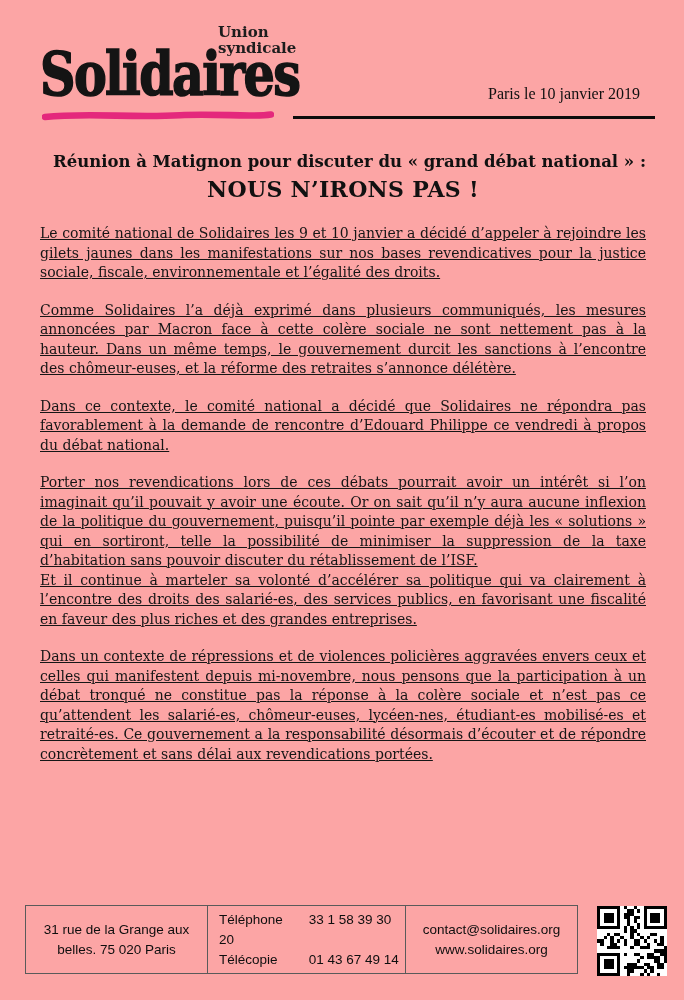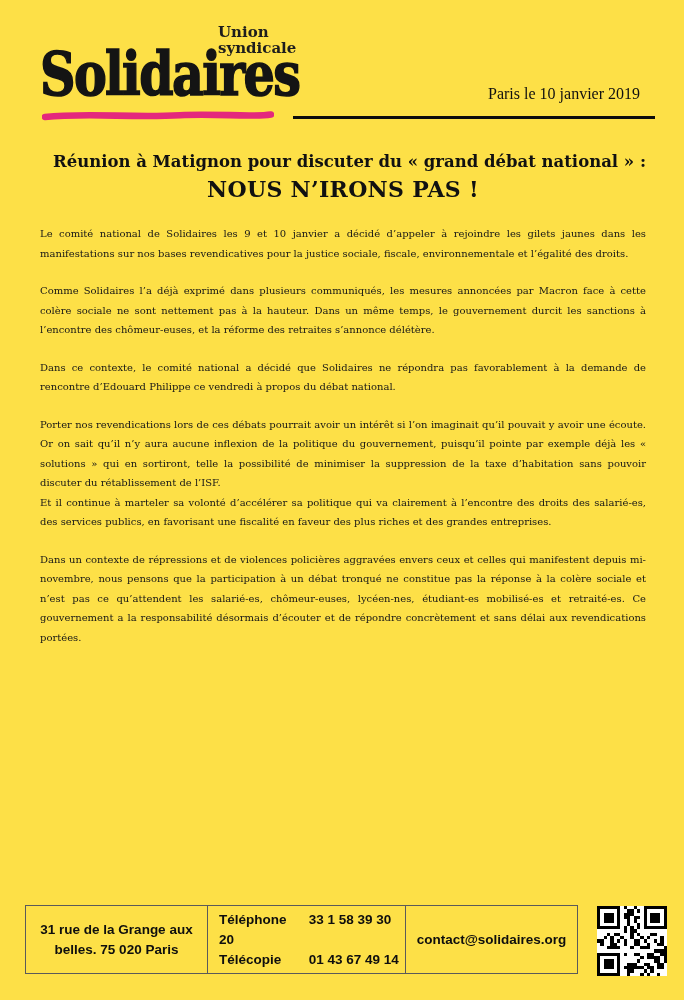--- a/index.html
+++ b/index.html
@@ -1,18 +1,18 @@
 <!DOCTYPE html>
 <html lang="fr"><head>
 <meta charset="utf-8">
 <style>
   html,body { margin:0; padding:0; background:#ffffff; }
   .page {
     position:relative; width:684px; height:1000px;
-    background:#fde047; color:#161616; overflow:hidden;
+    background:#fca5a5; color:#161616; overflow:hidden;
     font-family:"DejaVu Serif", serif;
   }
 
   
   .logo { position:absolute; left:40px; top:16px; width:245px; height:100px; }
   .logo-union {
     position:absolute; left:178px; top:8px;
     font-family:"DejaVu Serif", serif; font-weight:bold;
     font-size:15px; line-height:16px; color:#1d1d1d; white-space:nowrap;
   }
@@ -38,31 +38,32 @@
   .titles {
     position:absolute; top:151px; left:40px; width:606px;
     text-align:center; font-weight:bold; color:#111111;
   }
   .title-line1 { font-size:16.5px; line-height:21px;text-align:right; }
   .title-line2 { font-size:22px; line-height:26px; margin-top:4px; letter-spacing:0.3px; }
 
   
   .bodytext {
     position:absolute; top:224px; left:40px; width:606px;
-    font-size:10px; line-height:19.5px; text-align:justify;
+    font-size:14px; line-height:19.5px; text-align:justify;
     color:#161616;
+    text-decoration:underline;
   }
   .bodytext p { margin:0 0 18px 0; }
   .bodytext p.tight { margin-bottom:0; }
 
   
   .footer-table {
     position:absolute; left:25px; top:905px; width:553px; height:69px;
     display:flex; box-sizing:border-box; border:1.5px solid #5a5a5a;
-    font-family:"Liberation Sans", sans-serif; font-weight:bold;
+    font-family:"Liberation Sans", sans-serif; font-weight:normal;
     font-size:13.5px; line-height:20px; color:#0e0e0e;
   }
   .footer-cell {
     box-sizing:border-box; display:flex; flex-direction:column;
     justify-content:center;
   }
   .cell-address { width:182px; text-align:center; border-right:1.5px solid #5a5a5a; padding:0 6px; }
   .cell-phones  { width:198px; border-right:1.5px solid #5a5a5a; padding-left:11px; }
   .cell-web     { flex:1; text-align:center; }
   .phone-label  { display:inline-block; min-width:86px; }
@@ -113,20 +114,21 @@
         <span class="phone-label">Téléphone</span>
         <span>33 1 58 39 30 20</span>
       </div>
       <div>
         <span class="phone-label">Télécopie</span>
         <span>01 43 67 49 14</span>
       </div>
     </div>
     <div class="footer-cell cell-web">
       <div>contact@solidaires.org</div>
+      <div>www.solidaires.org</div>
     </div>
   </div>
 
   <div class="qr">
     <svg id="qr-svg" viewBox="0 0 21 21" xmlns="http://www.w3.org/2000/svg">
         <rect x="0" y="0" width="21" height="21" fill="#fff"></rect>
         <rect x="0" y="0" width="7" height="7" fill="#000"></rect>
         <rect x="1" y="1" width="5" height="5" fill="#fff"></rect>
         <rect x="2" y="2" width="3" height="3" fill="#000"></rect>
         <rect x="14" y="0" width="7" height="7" fill="#000"></rect>

